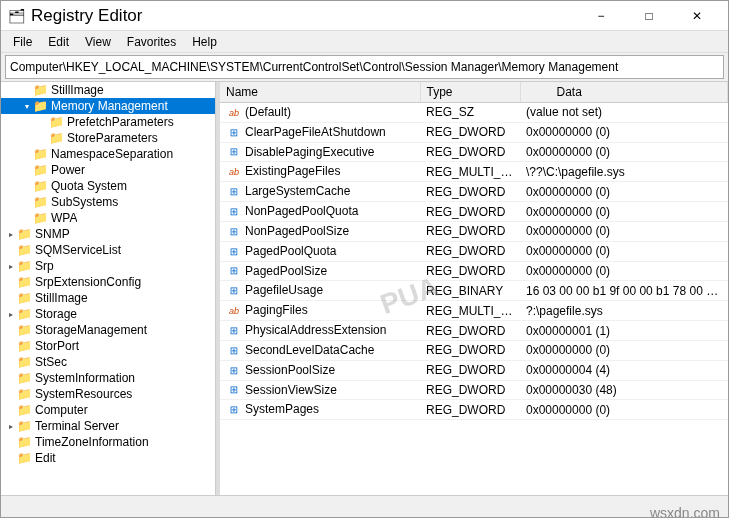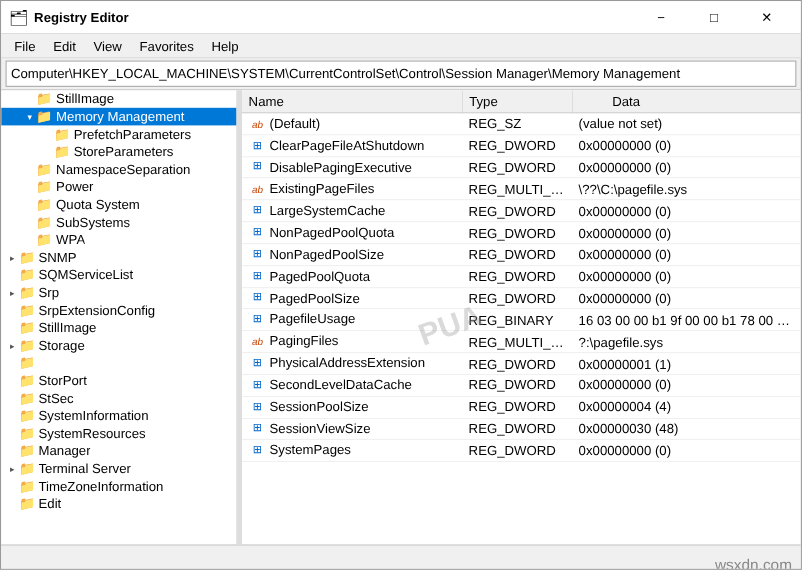--- a/index.html
+++ b/index.html
@@ -35,22 +35,22 @@
       height: 16px;
       margin-right: 6px;
       display: flex;
       align-items: center;
       justify-content: center;
       font-size: 14px;
     }
 
     .title-bar-text {
       flex: 1;
-      font-size: 12px;
-      font-weight: 700;
+      font-size: 17px;
+      font-weight: 400;
     }
 
     .title-bar-controls {
       display: flex;
       gap: 2px;
     }
 
     .title-bar-btn {
       width: 46px;
       height: 20px;
@@ -355,20 +355,21 @@
             <span class="tree-label">StillImage</span>
           </div>
           <div class="tree-item" style="padding-left: 4px;">
             <span class="tree-expander">▸</span>
             <span class="tree-icon">📁</span>
             <span class="tree-label">Storage</span>
           </div>
           <div class="tree-item" style="padding-left: 4px;">
             <span class="tree-expander"></span>
             <span class="tree-icon">📁</span>
+            <span class="tree-label">StorageManagement</span>
           </div>
           <div class="tree-item" style="padding-left: 4px;">
             <span class="tree-expander"></span>
             <span class="tree-icon">📁</span>
             <span class="tree-label">StorPort</span>
           </div>
           <div class="tree-item" style="padding-left: 4px;">
             <span class="tree-expander"></span>
             <span class="tree-icon">📁</span>
             <span class="tree-label">StSec</span>
@@ -379,21 +380,21 @@
             <span class="tree-label">SystemInformation</span>
           </div>
           <div class="tree-item" style="padding-left: 4px;">
             <span class="tree-expander"></span>
             <span class="tree-icon">📁</span>
             <span class="tree-label">SystemResources</span>
           </div>
           <div class="tree-item" style="padding-left: 4px;">
             <span class="tree-expander"></span>
             <span class="tree-icon">📁</span>
-            <span class="tree-label">Manager</span>
+            <span class="tree-label">Computer</span>
           </div>
           <div class="tree-item" style="padding-left: 4px;">
             <span class="tree-expander">▸</span>
             <span class="tree-icon">📁</span>
             <span class="tree-label">Terminal Server</span>
           </div>
           <div class="tree-item" style="padding-left: 4px;">
             <span class="tree-expander"></span>
             <span class="tree-icon">📁</span>
             <span class="tree-label">TimeZoneInformation</span>

